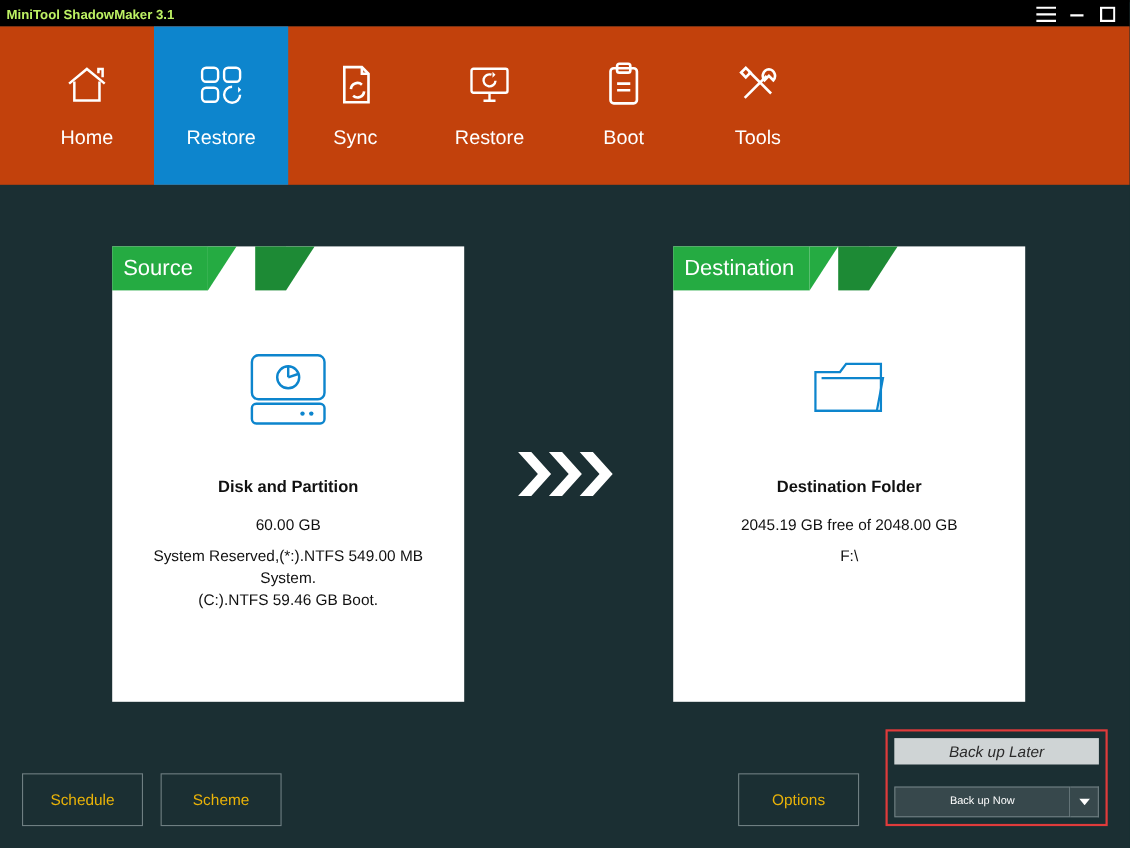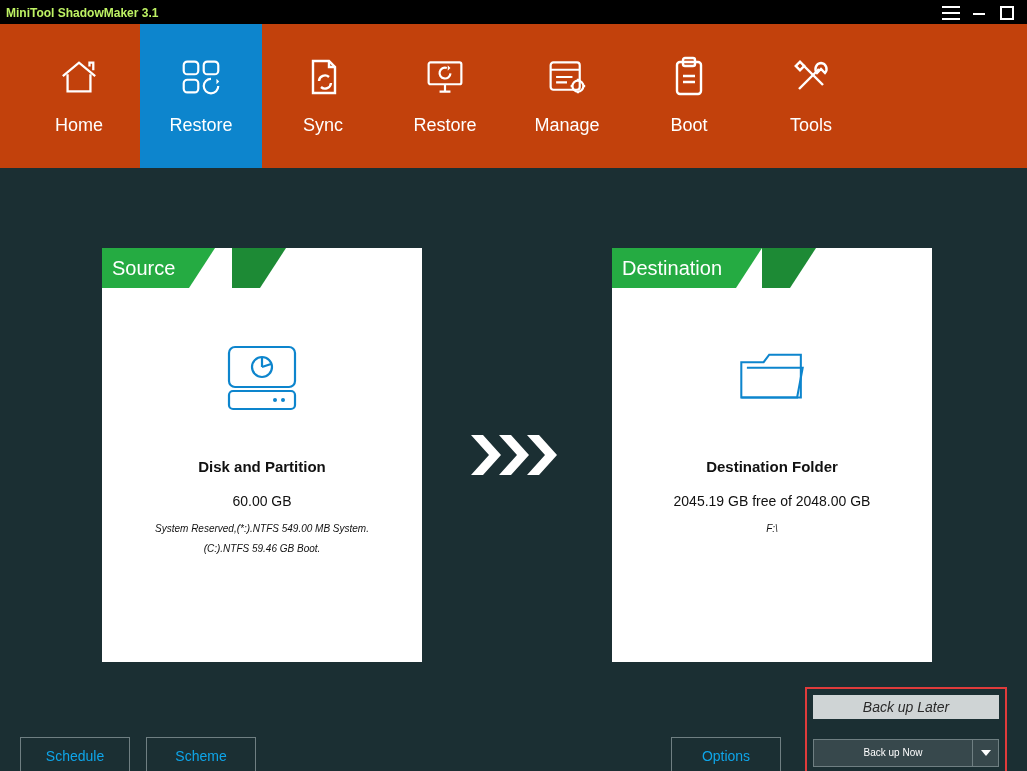--- a/index.html
+++ b/index.html
@@ -10,50 +10,50 @@
   .titlebar-btn { width: 28px; height: 24px; display:flex; align-items:center; justify-content:center; color:#fff; }
   .titlebar-btn svg { display:block; }
 
   .tabbar { height: 144px; background: #c2410c; display: flex; }
   .tab { width: 122px; display:flex; flex-direction:column; align-items:center; justify-content:center; gap:18px; color:#fff; }
   .tab.active { background:#0d85cd; }
   .tab-label { font-size: 18px; }
   .tab-icon { width:40px; height:40px; display:flex; align-items:center; justify-content:center; }
 
   .content { position:relative; height: calc(771px - 24px - 144px); padding: 0 20px; }
-  .panels { display:flex; align-items:flex-start; gap:3px; padding-top:56px;margin-top:24px; }
+  .panels { display:flex; align-items:flex-start; gap:3px; padding-top:56px; }
 
   .panel { width:320px; height:414px; background:#fff; color:#111; position:relative; }
   .panel-header { position:absolute; top:0; left:0; height:40px; display:flex; align-items:center; }
   .panel-header-main { background:#25ab42; color:#fff; font-size:20px; padding:0 14px 0 10px; height:40px; display:flex; align-items:center; position:relative; }
   .panel-header-main::after {
     content:""; position:absolute; right:-26px; top:0; width:0; height:0;
     border-bottom:40px solid transparent; border-left:26px solid #25ab42;
   }
   .panel-header-second { position:absolute; top:0; height:40px; background:#1d8a35; width:28px; }
   .panel-header-second::after{
     content:""; position:absolute; right:-26px; top:0; width:0;height:0;
     border-bottom:40px solid transparent; border-left:26px solid #1d8a35;
   }
 
   .panel-inner { padding-top:90px; text-align:center; padding-left:12px; padding-right:12px;}
   .panel-icon { margin:0 auto 40px auto; width:80px; height:80px; display:flex; align-items:center; justify-content:center;}
   .panel-heading { font-weight:bold; font-size:15px; margin-bottom:18px;}
   .panel-line { font-size:14px; margin-bottom:10px;}
-  .panel-line2 { font-size:10px; line-height:20px;font-style:italic;}
+  .panel-line2 { font-size:14px; line-height:20px;}
 
   .arrows { width:184px; height:414px; display:flex; align-items:center; justify-content:center; gap:-4px;}
   
   .chev-svg { display:block; }
 
   .source-panel { margin-left: 82px; }
   .dest-panel { margin-left: 0; }
 
   .bottom-bar { position:absolute; left:20px; right:20px; bottom:20px; height:64px; display:flex; align-items:flex-end; }
-  .btn { height:38px; border:1px solid #6f7f82; background:transparent; color:#0ea5e9; font-size:14px; display:flex; align-items:center; justify-content:center; }
+  .btn { height:48px; border:1px solid #6f7f82; background:transparent; color:#eab308; font-size:14px; display:flex; align-items:center; justify-content:center; }
   .btn.small { width:110px; margin-right:16px;}
   .btn.options { width:110px; margin-left:auto; margin-right:24px;}
   .backup-group { width:202px; border:2px solid #e03b3b; height:88px; display:flex; flex-direction:column; padding:6px; gap:20px; position:relative; }
   .btn-later { height:32px; background:#cfd4d5; color:#2a2a2a; font-style:italic; display:flex; align-items:center; justify-content:center; font-size:14px;}
   .btn-now-row { height:38px; display:flex; }
   .btn-now { flex:1; border:1px solid #6f7f82; display:flex; align-items:center; justify-content:center; font-size:10px; background:#37484c;}
   .btn-now-caret { width:26px; border:1px solid #6f7f82; border-left:none; display:flex; align-items:center; justify-content:center; background:#37484c;}
 
   .divider-top { border-top:2px solid #000; }
 </style>
@@ -118,31 +118,20 @@
   <div class="tab">
     <div class="tab-icon">
       <svg width="44" height="40" viewBox="0 0 44 40" fill="none" stroke="#fff" stroke-width="2.4">
         <rect x="4" y="4" width="36" height="24" rx="2"></rect>
         <path d="M16 36 h12 M22 28 v8"></path>
         <path d="M28 16 a6 6 0 1 1 -4 -6"></path>
         <path d="M25 7 l3 3 l-3 3" fill="#fff" stroke="none"></path>
       </svg>
     </div>
     <span class="tab-label">Restore</span>
-  </div>
-  <div class="tab">
-    <div class="tab-icon">
-      <svg width="44" height="40" viewBox="0 0 44 40" fill="none" stroke="#fff" stroke-width="2.4">
-        <rect x="4" y="4" width="32" height="30" rx="3"></rect>
-        <path d="M4 12 h32 M10 20 h18 M10 26 h12"></path>
-        <circle cx="34" cy="30" r="6"></circle>
-        <path d="M34 24 v-2 M34 38 v-2 M28 30 h-2 M42 30 h-2"></path>
-      </svg>
-    </div>
-    <span class="tab-label">Manage</span>
   </div>
   <div class="tab">
     <div class="tab-icon">
       <svg width="36" height="42" viewBox="0 0 36 42" fill="none" stroke="#fff" stroke-width="2.4">
         <rect x="6" y="6" width="24" height="32" rx="3"></rect>
         <rect x="12" y="2" width="12" height="8" rx="2"></rect>
         <path d="M12 20 h12 M12 26 h12"></path>
       </svg>
     </div>
     <span class="tab-label">Boot</span>

